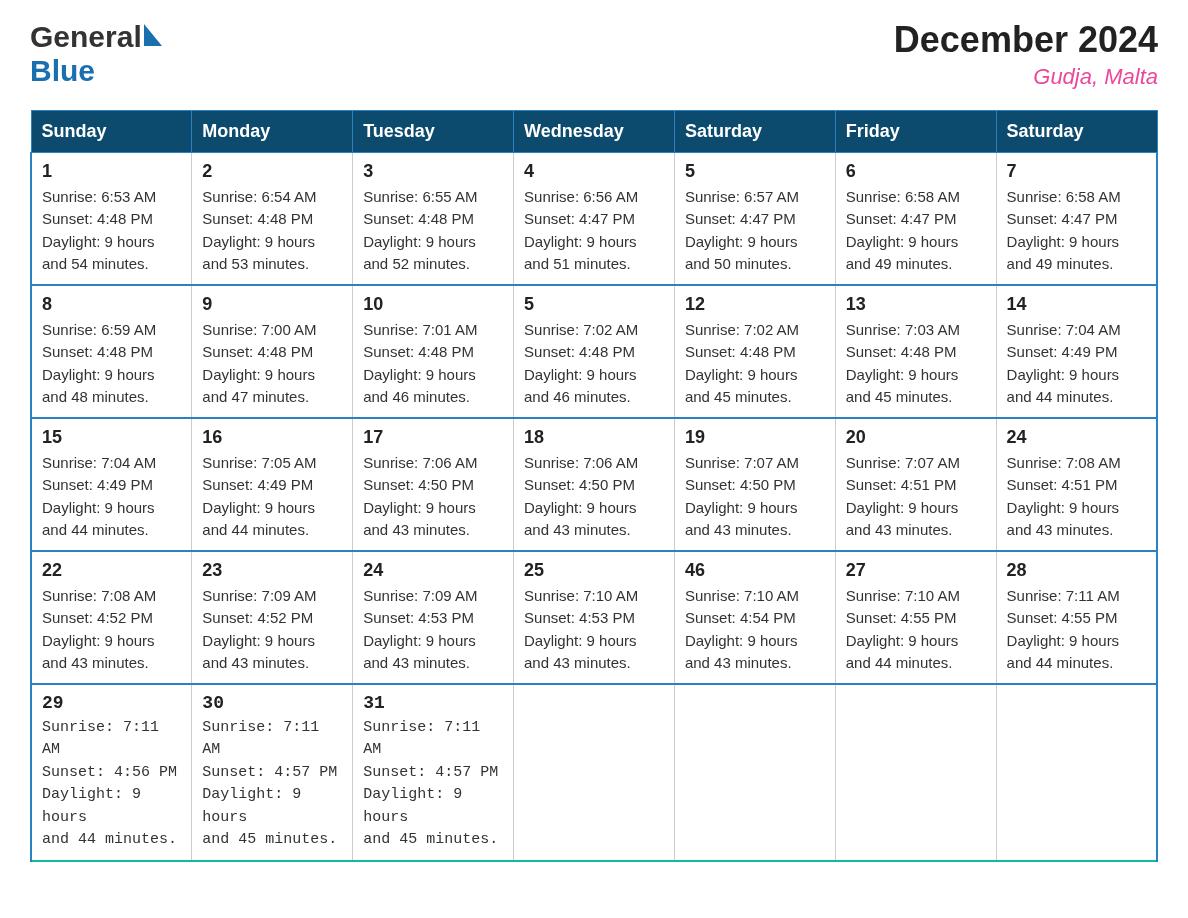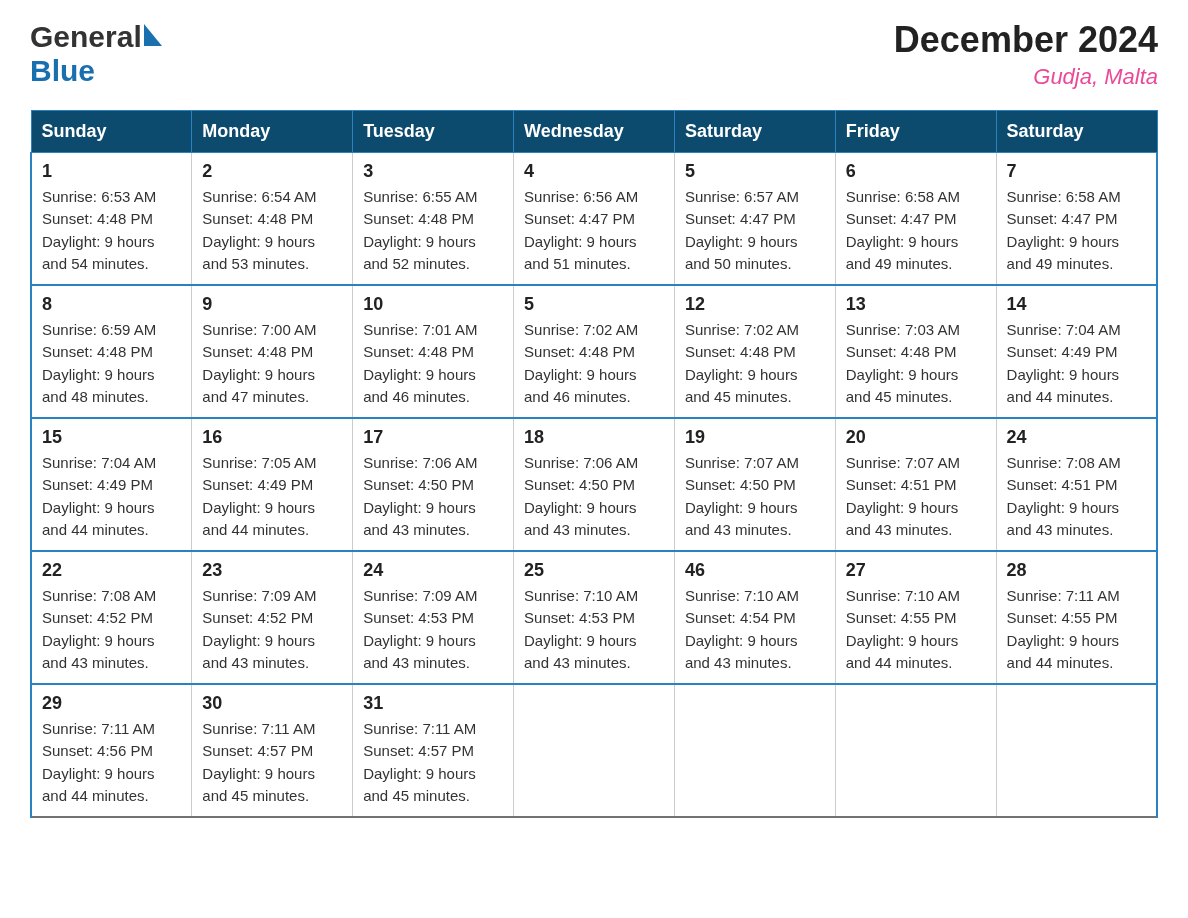--- a/index.html
+++ b/index.html
@@ -76,21 +76,22 @@
     }
     .day-info {
       font-size: 15px;
       color: #333;
       line-height: 1.5;
     }
     .empty-cell {
       background: #fff;
     }
     tbody tr:last-child {
-      border-bottom: 2px solid #737373;
+      border-bottom: 2px solid #14b8a6;
+      font-family: Liberation Mono, monospace;
     }
     .logo-row {
       display: flex;
       align-items: center;
       text-align: center;
     }
     .logo-text-general {
       font-size: 30px;
       font-weight: bold;
       color: #333;

